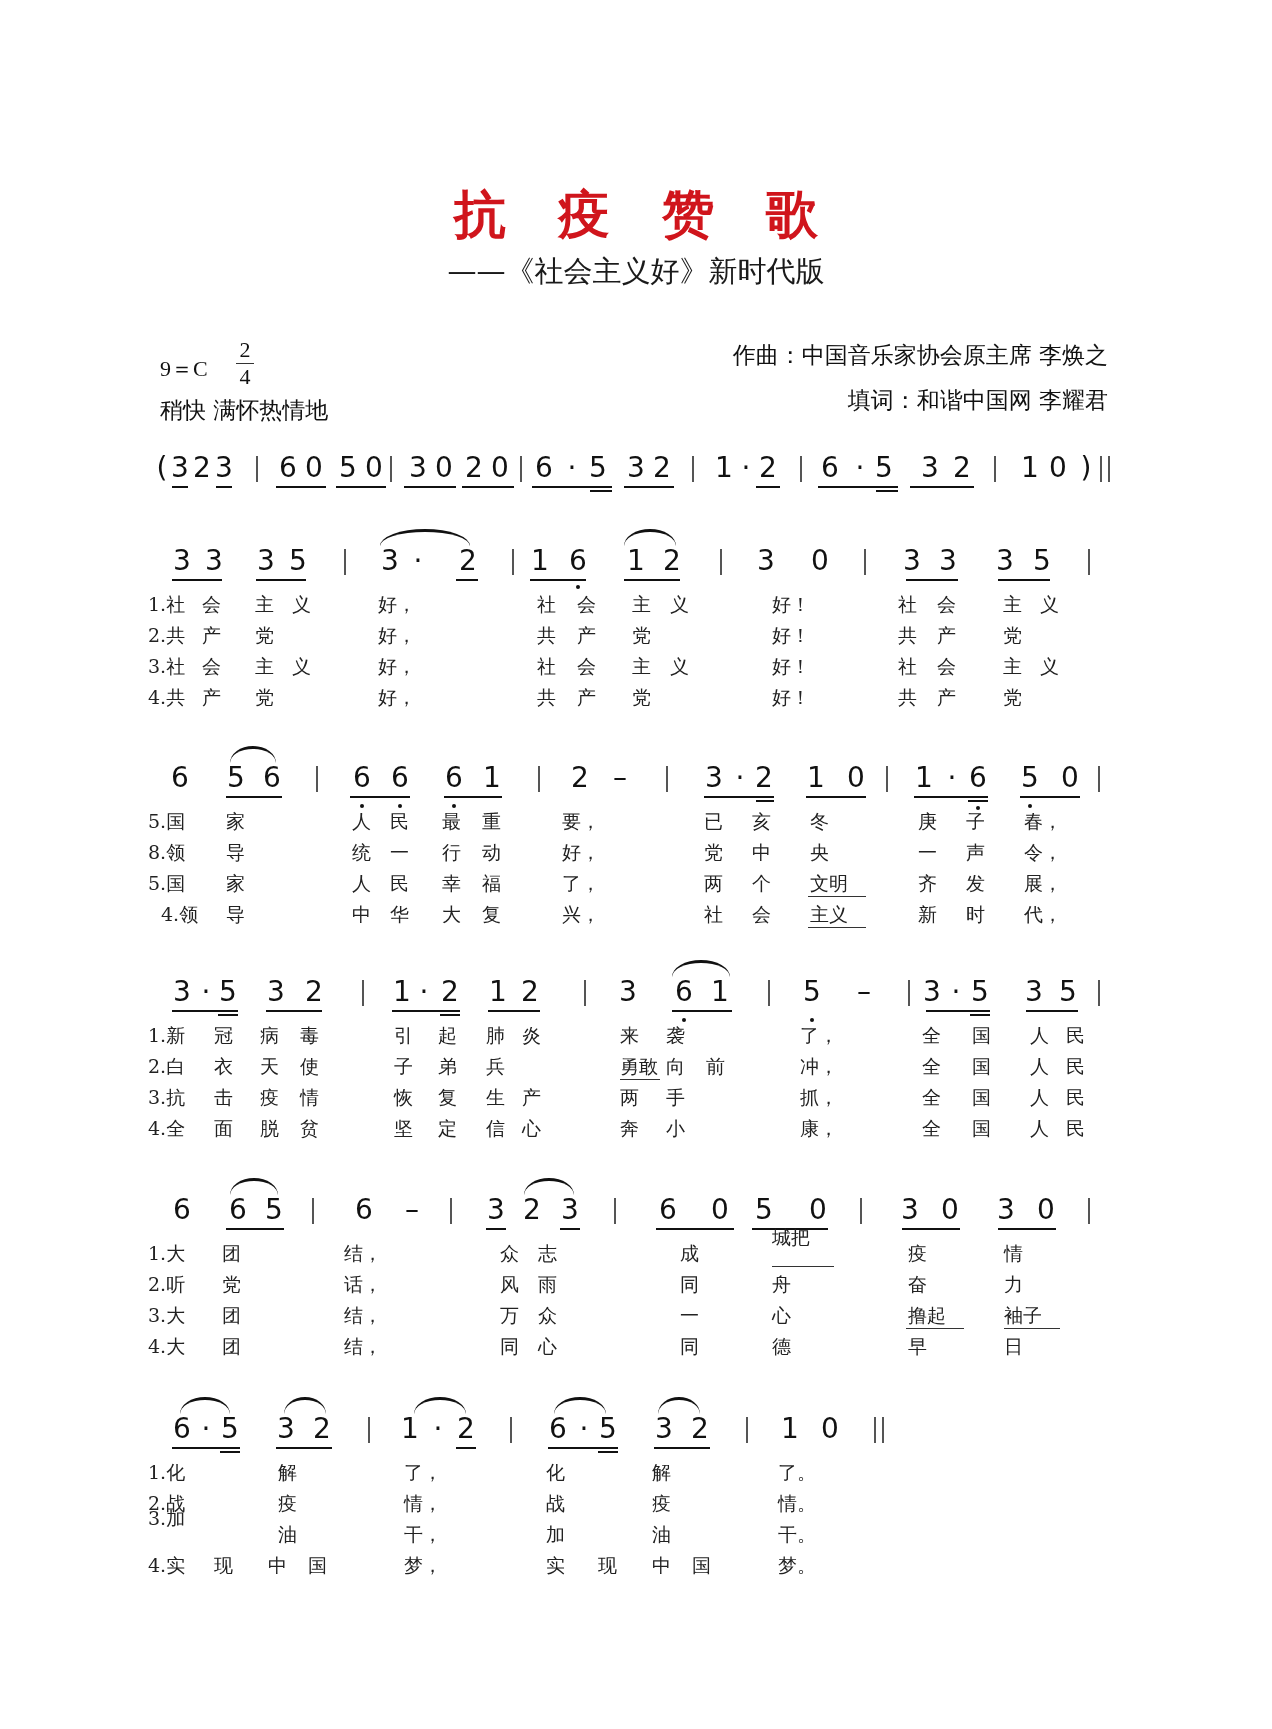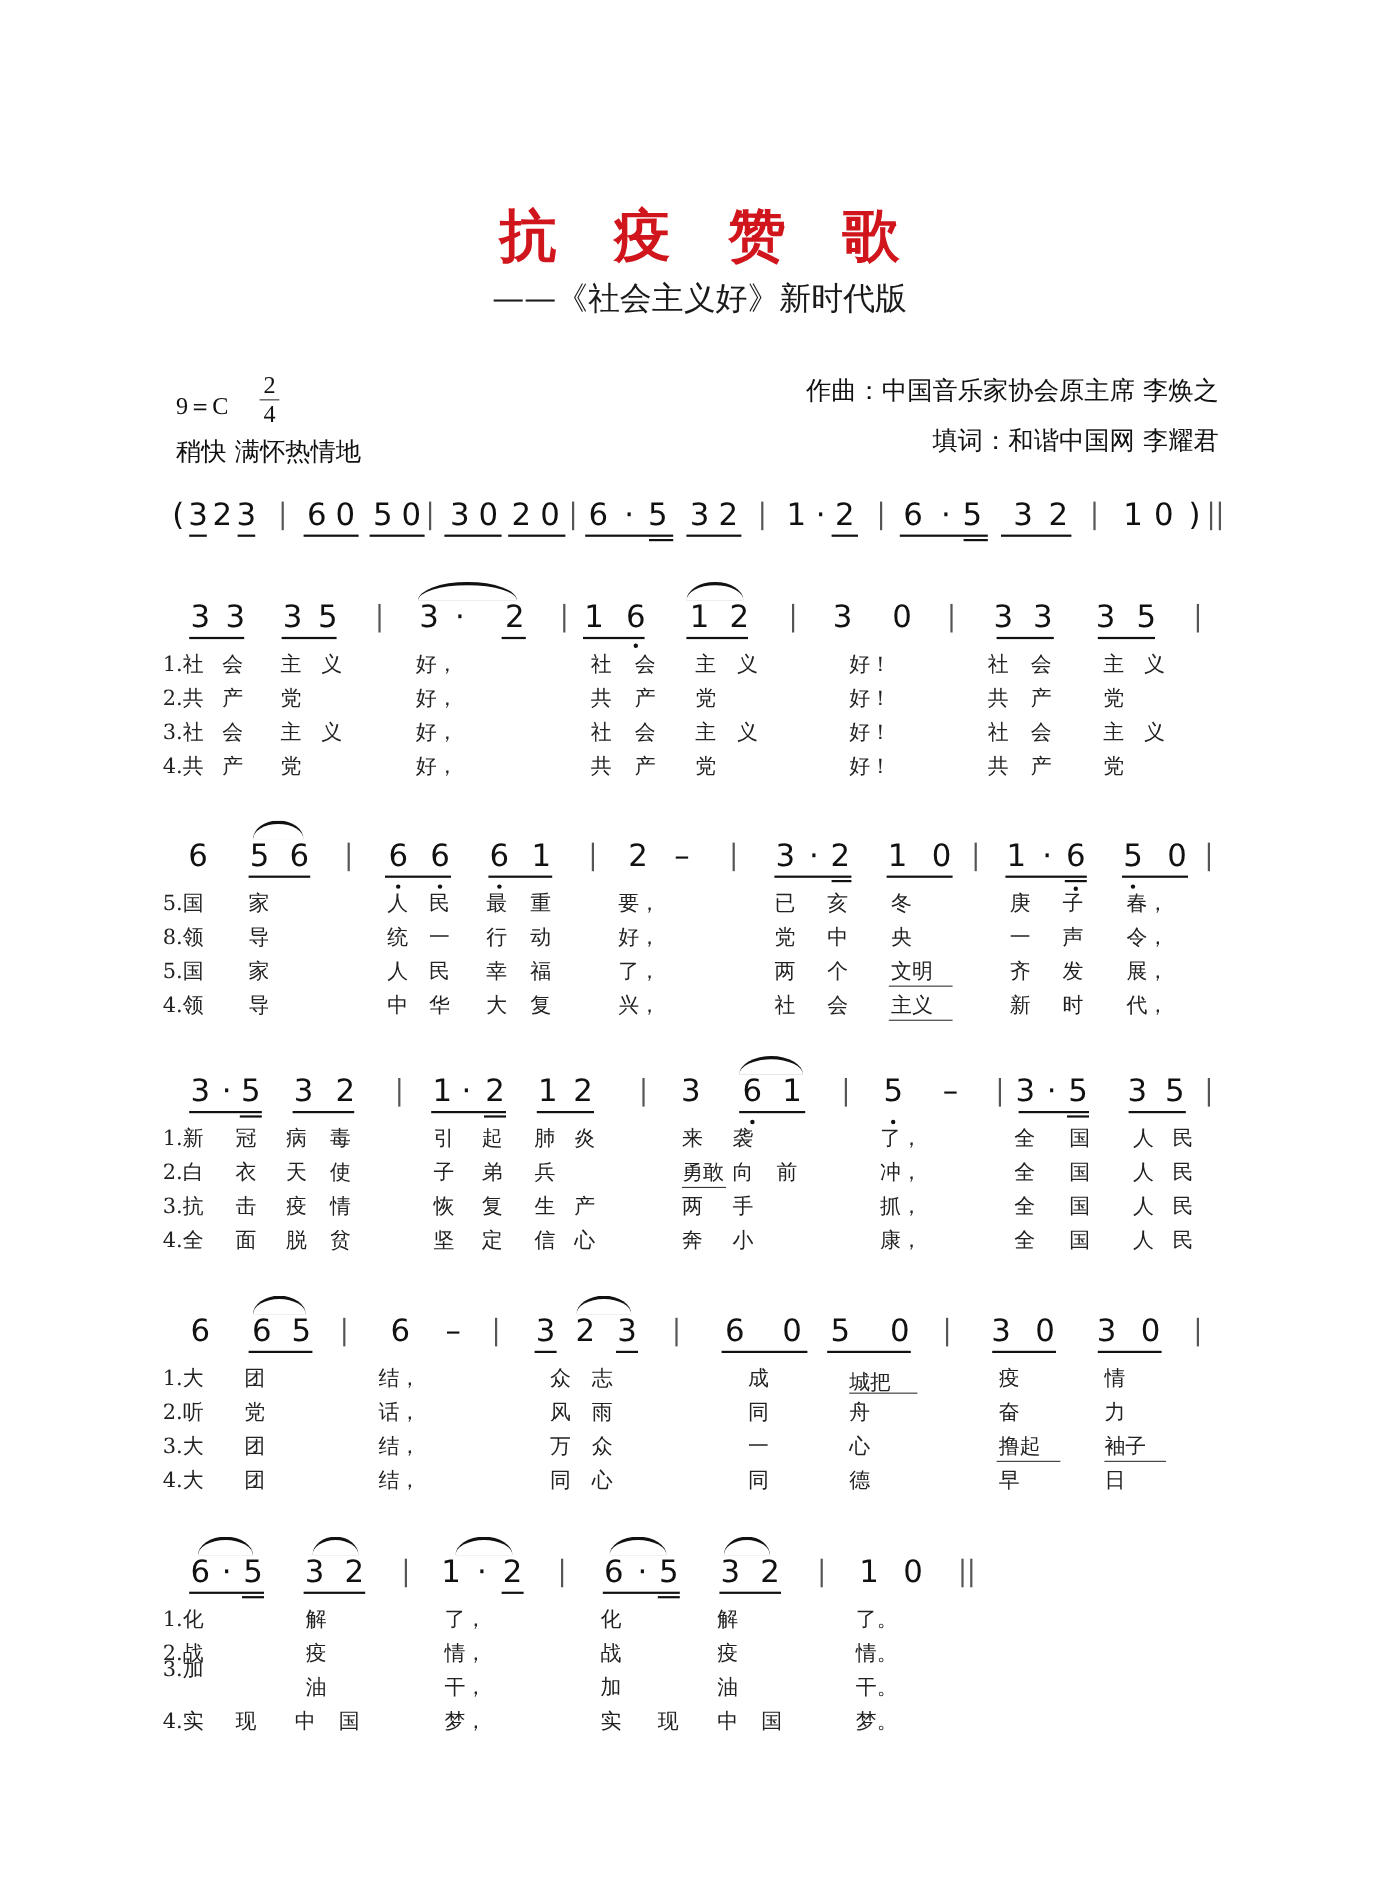--- a/index.html
+++ b/index.html
@@ -247,21 +247,21 @@
     <div class="lyric" style="left: 390px; top: 110px;">民</div>
     <div class="lyric" style="left: 442px; top: 110px;">幸</div>
     <div class="lyric" style="left: 482px; top: 110px;">福</div>
     <div class="lyric" style="left: 562px; top: 110px;">了，</div>
     <div class="lyric" style="left: 704px; top: 110px;">两</div>
     <div class="lyric" style="left: 752px; top: 110px;">个</div>
     <div class="lyric" style="left: 810px; top: 110px;">文明</div>
     <div class="lyric" style="left: 918px; top: 110px;">齐</div>
     <div class="lyric" style="left: 966px; top: 110px;">发</div>
     <div class="lyric" style="left: 1024px; top: 110px;">展，</div>
-    <div class="lyric" style="left: 148px; top: 141px;">4.领</div>
+    <div class="lyric" style="left: 161px; top: 141px;">4.领</div>
     <div class="lyric" style="left: 226px; top: 141px;">导</div>
     <div class="lyric" style="left: 352px; top: 141px;">中</div>
     <div class="lyric" style="left: 390px; top: 141px;">华</div>
     <div class="lyric" style="left: 442px; top: 141px;">大</div>
     <div class="lyric" style="left: 482px; top: 141px;">复</div>
     <div class="lyric" style="left: 562px; top: 141px;">兴，</div>
     <div class="lyric" style="left: 704px; top: 141px;">社</div>
     <div class="lyric" style="left: 752px; top: 141px;">会</div>
     <div class="lyric" style="left: 810px; top: 141px;">主义</div>
     <div class="lyric" style="left: 918px; top: 141px;">新</div>
@@ -401,21 +401,21 @@
     <div class="ul" style="left: 902px; width: 58px; top: 34px;"></div>
     <div class="ul" style="left: 998px; width: 58px; top: 34px;"></div>
     <div class="slur" style="left: 230px; width: 48px; top: -16px;"></div>
     <div class="slur" style="left: 524px; width: 50px; top: -16px;"></div>
     <div class="lyric" style="left: 148px; top: 48px;">1.大</div>
     <div class="lyric" style="left: 222px; top: 48px;">团</div>
     <div class="lyric" style="left: 344px; top: 48px;">结，</div>
     <div class="lyric" style="left: 500px; top: 48px;">众</div>
     <div class="lyric" style="left: 538px; top: 48px;">志</div>
     <div class="lyric" style="left: 680px; top: 48px;">成</div>
-    <div class="lyric" style="left: 772px; top: 52px;">城把</div>
+    <div class="lyric" style="left: 772px; top: 32px;">城把</div>
     <div class="lyric" style="left: 908px; top: 48px;">疫</div>
     <div class="lyric" style="left: 1004px; top: 48px;">情</div>
     <div class="lyric" style="left: 148px; top: 79px;">2.听</div>
     <div class="lyric" style="left: 222px; top: 79px;">党</div>
     <div class="lyric" style="left: 344px; top: 79px;">话，</div>
     <div class="lyric" style="left: 500px; top: 79px;">风</div>
     <div class="lyric" style="left: 538px; top: 79px;">雨</div>
     <div class="lyric" style="left: 680px; top: 79px;">同</div>
     <div class="lyric" style="left: 772px; top: 79px;">舟</div>
     <div class="lyric" style="left: 908px; top: 79px;">奋</div>

